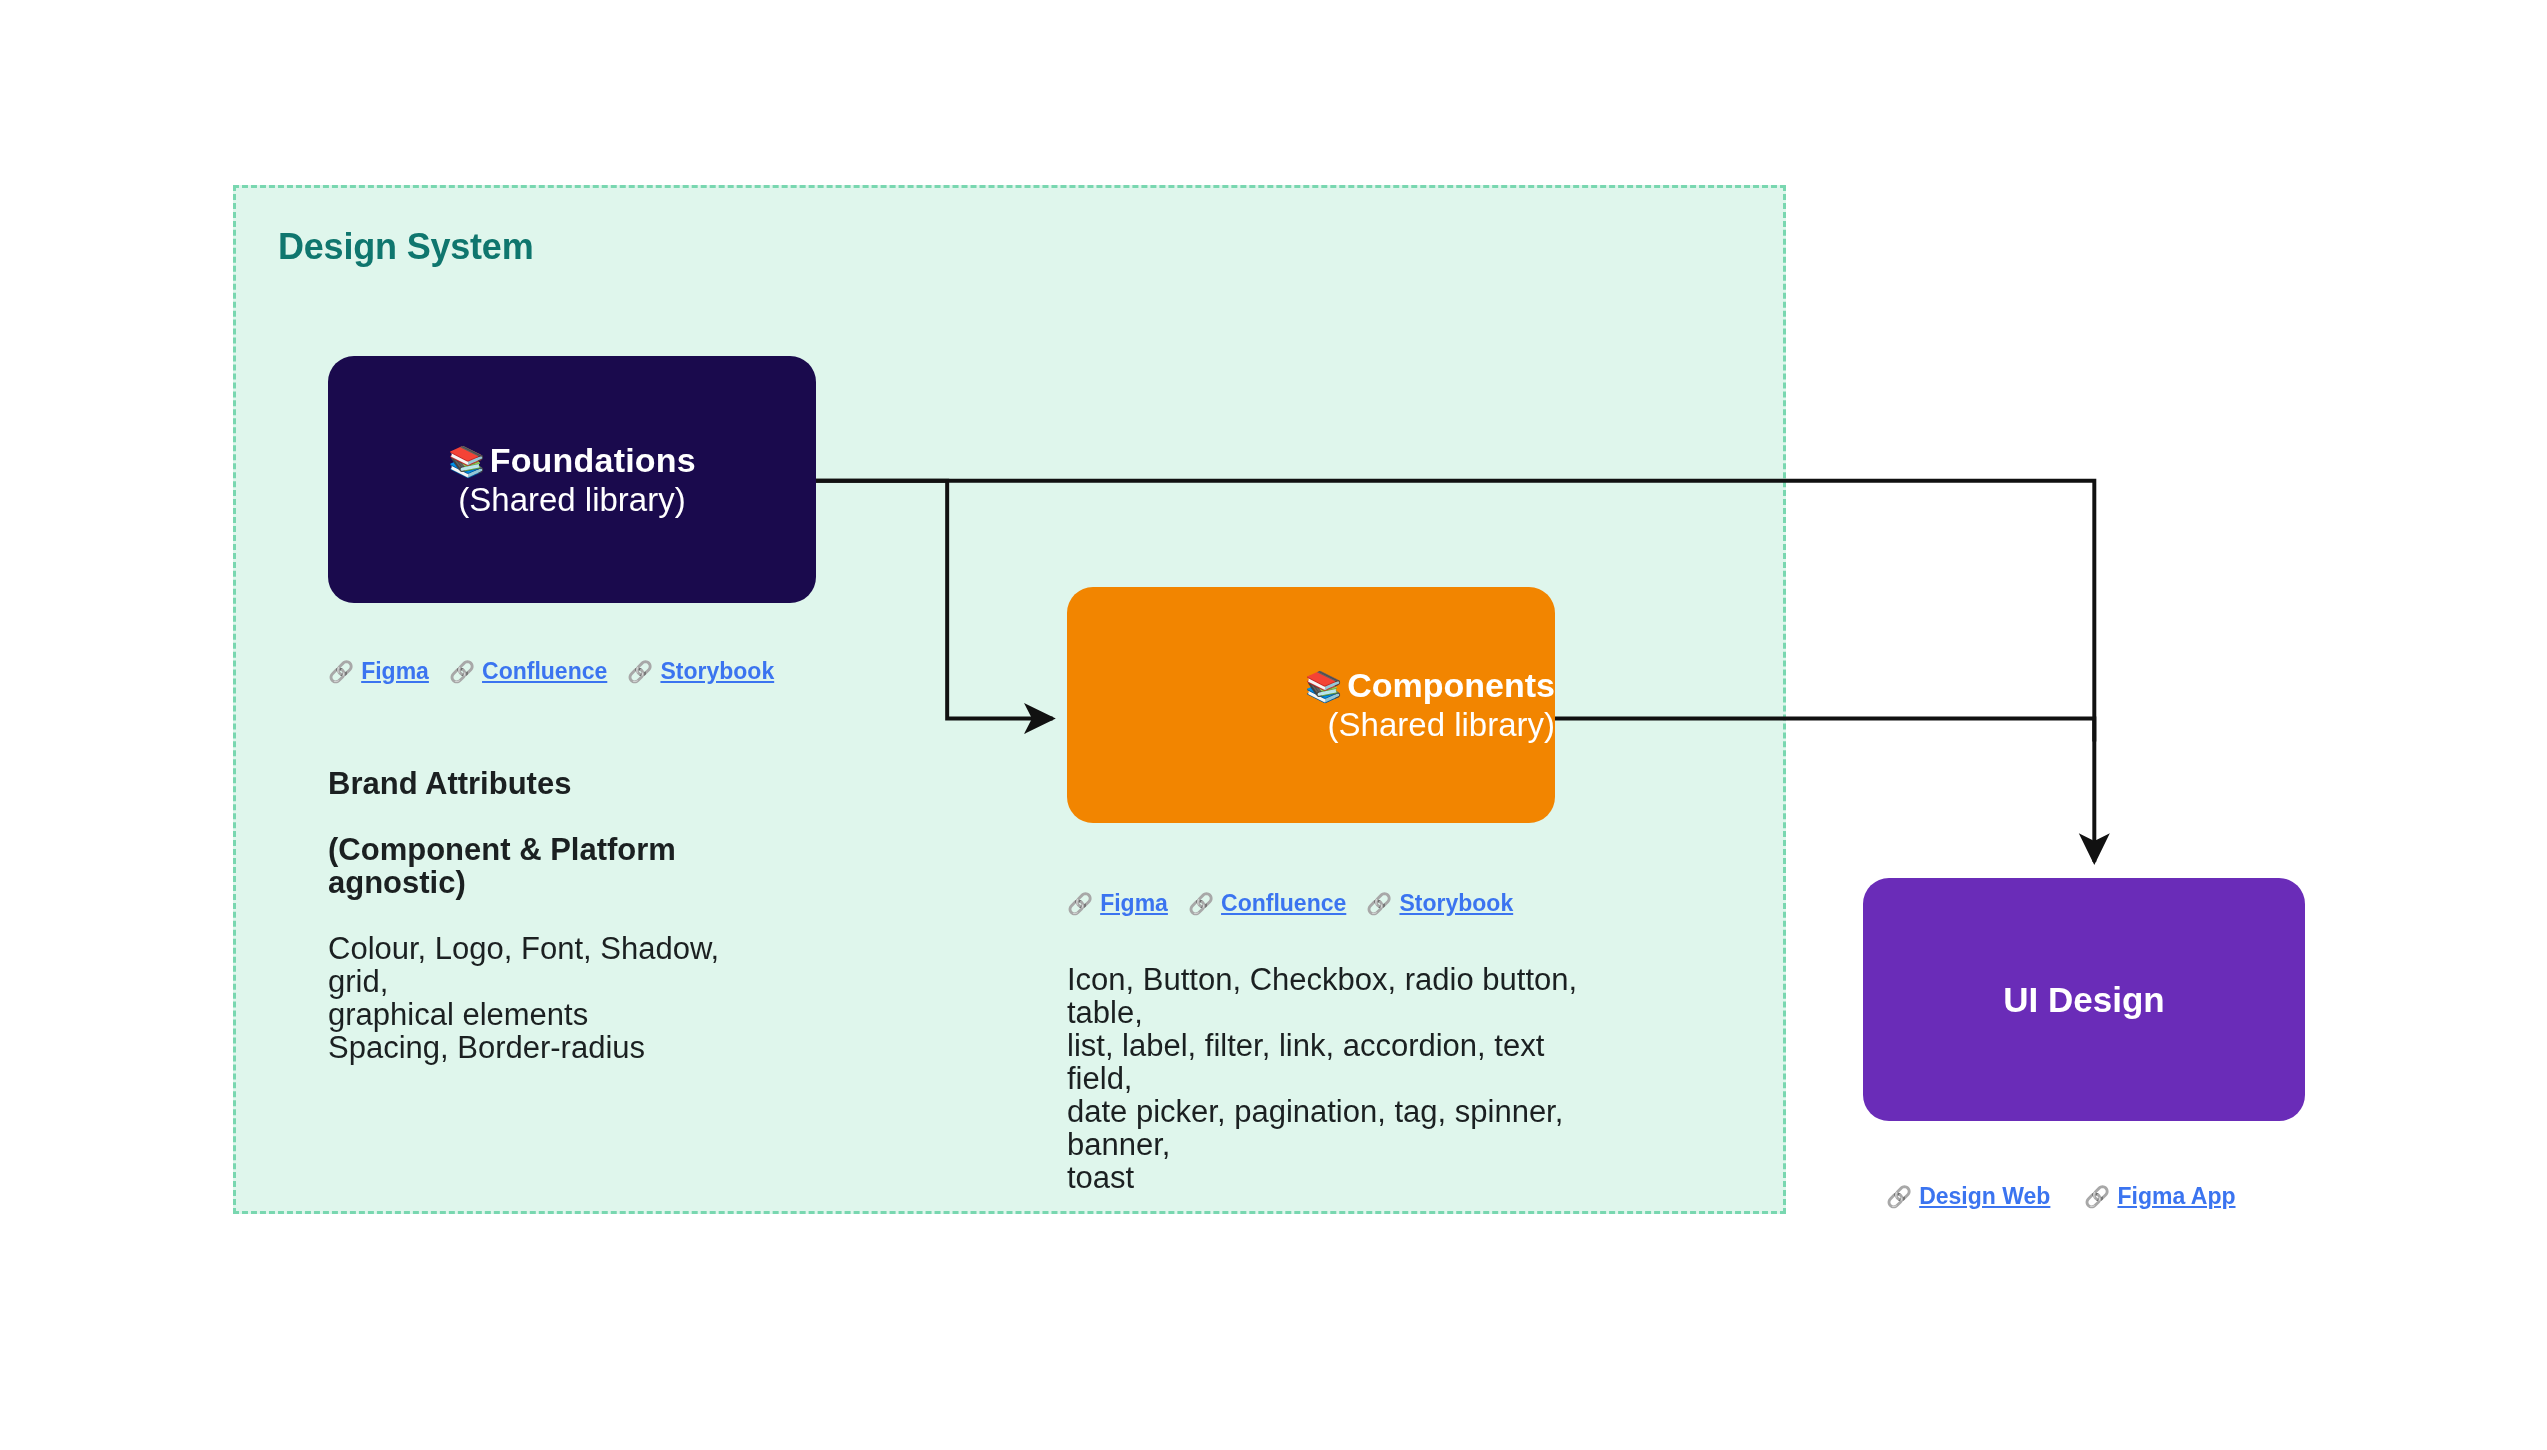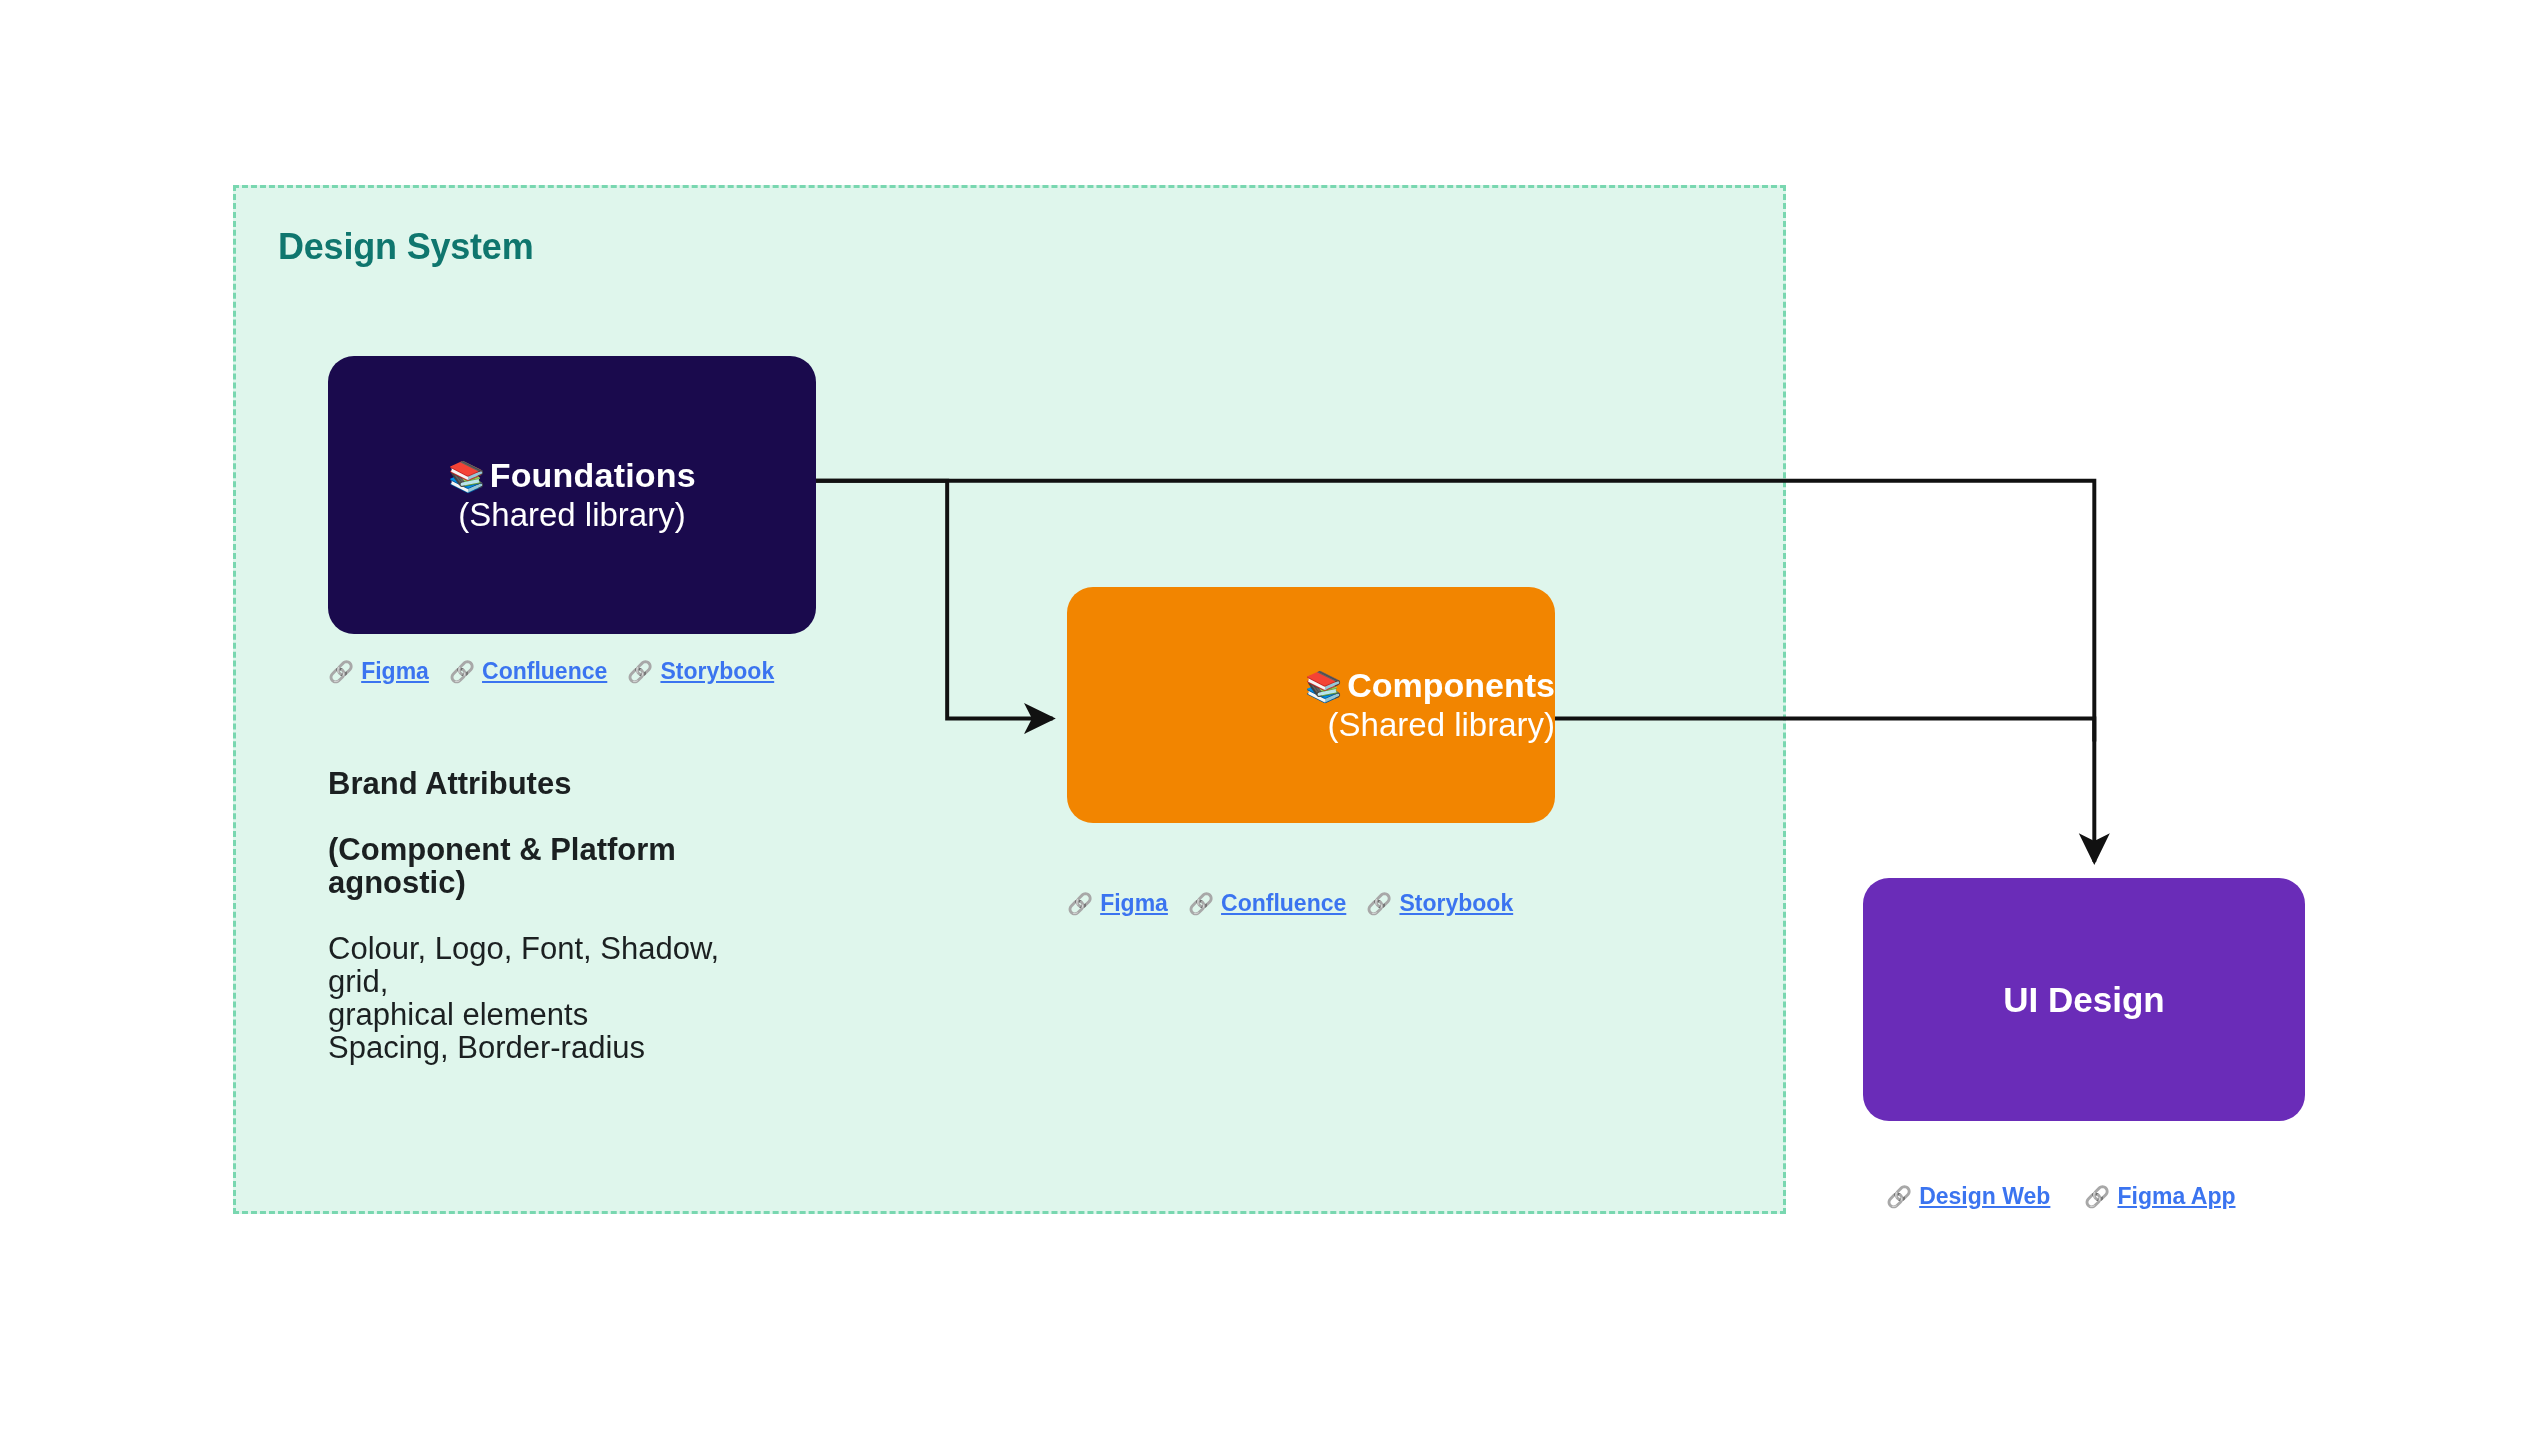--- a/index.html
+++ b/index.html
@@ -70,21 +70,21 @@
   }
   .node-emoji {
     font-size: 30px;
     margin-right: 4px;
   }
 
   #node-foundations {
     left: 328px;
     top: 356px;
     width: 488px;
-    height: 278px;
+    height: 247px;
     background: #1a0a4d;
     border-radius: 26px;
   }
   #node-foundations .node-title { letter-spacing: 0.2px; }
 
   #node-components {
     left: 1067px;
     top: 587px;
     width: 488px;
     height: 236px;
@@ -225,20 +225,24 @@
     <span class="link-item">
       <span class="link-icon">🔗</span>
       <span class="link-label">Confluence</span>
     </span>
     <span class="link-item">
       <span class="link-icon">🔗</span>
       <span class="link-label">Storybook</span>
     </span>
   </div>
 
+  <div class="desc" id="desc-components">Icon, Button, Checkbox, radio button, table,
+list, label, filter, link, accordion, text field,
+date picker, pagination, tag, spinner, banner,
+toast</div>
 
   <div class="node" id="node-uidesign">
     <div class="node-title">UI Design</div>
   </div>
 
   <div class="links-row" id="links-uidesign">
     <span class="link-item">
       <span class="link-icon">🔗</span>
       <span class="link-label">Design Web</span>
     </span>

